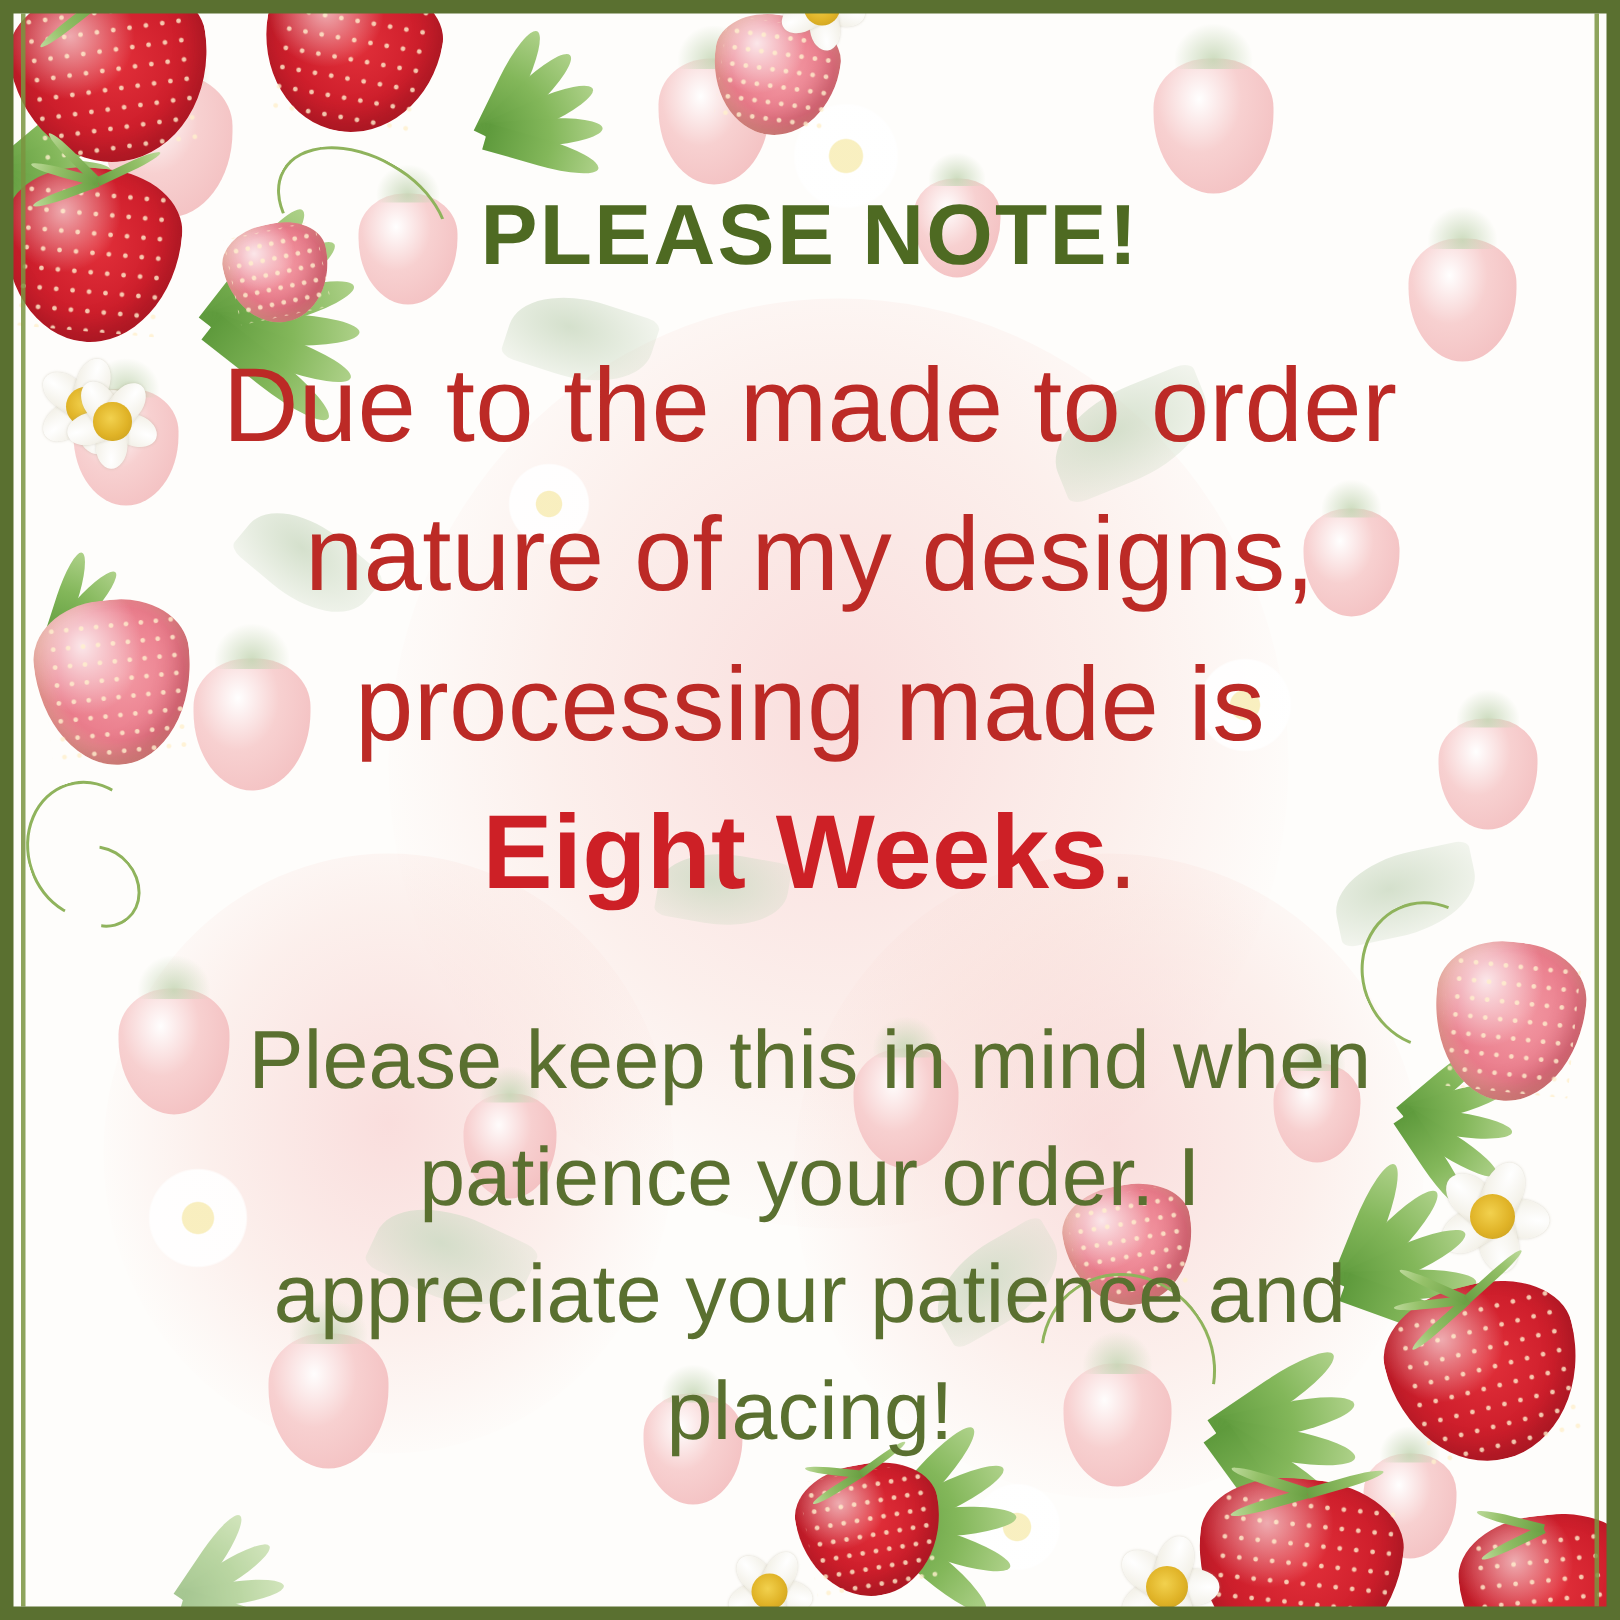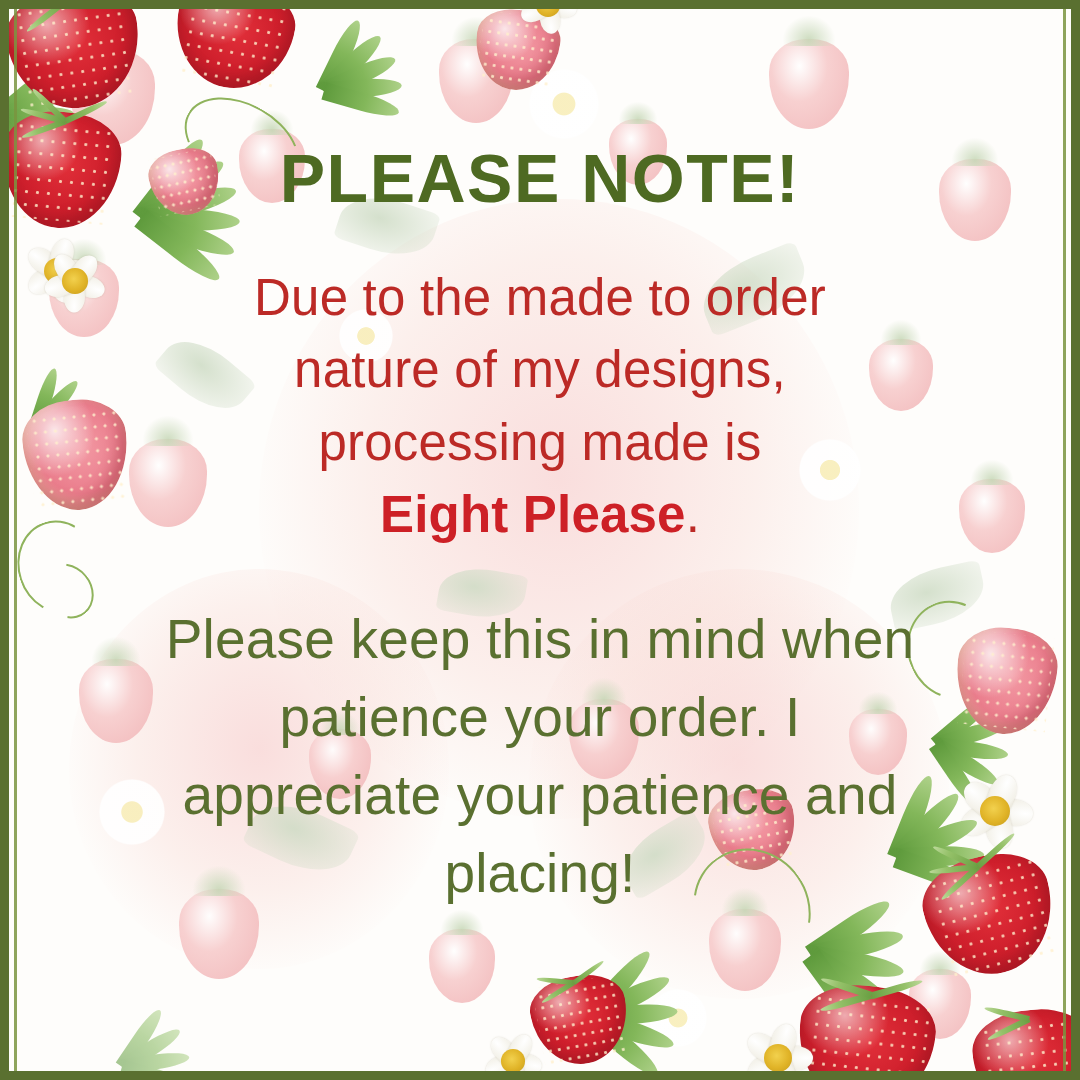--- a/index.html
+++ b/index.html
@@ -79,25 +79,25 @@
         box-shadow:0 0 2px rgba(170,165,140,.45);}
   .flower .core{position:absolute;left:32%;top:32%;width:36%;height:36%;border-radius:50%;
         background:radial-gradient(circle at 45% 42%,#f2d14e 0%,#e0b327 55%,#c49a1c 100%);}
 
   .vine{position:absolute;border:2.5px solid #8fb35c;border-radius:50%;
         border-right-color:transparent;border-bottom-color:transparent;}
 
   
   .content{position:absolute;z-index:25;left:0;right:0;top:0;
            width:1080px;text-align:center;}
-  .headline{margin:16px;padding-top:128px;
-            font-size:68px;line-height:1;font-weight:700;letter-spacing:1.5px;
+  .headline{margin:1px;padding-top:128px;
+            font-size:57px;line-height:1;font-weight:700;letter-spacing:1.5px;
             color:#4e6a22;}
   .para-red{margin:0;padding-top:34px;
-            font-size:51px;line-height:1.42;font-weight:400;
+            font-size:70px;line-height:1.42;font-weight:400;
             color:#bc2a26;letter-spacing:.2px;}
   .para-red .strong{font-weight:700;color:#cd2026;}
   .para-red .dot{font-weight:400;color:#bc2a26;}
   .para-green{margin:0;padding-top:48px;
             font-size:55px;line-height:1.42;font-weight:400;
             color:#5a7030;letter-spacing:.2px;}
   .w-red1{display:block;padding:0 40px;}
   .w-green1{display:block;padding:0 42px;}
 </style>
 </head>
@@ -369,21 +369,21 @@
   </div>
 
   <div class="content">
 
     <h1 class="headline">PLEASE NOTE!</h1>
 
     <p class="para-red">
       <span class="w-red1">Due to the made to order</span>
       <span class="w-red1">nature of my designs,</span>
       <span class="w-red1">processing made is</span>
-      <span class="w-red1"><span class="strong">Eight Please</span><span class="dot">.</span></span>
+      <span class="w-red1"><span class="strong">Eight Weeks</span><span class="dot">.</span></span>
     </p>
 
     <p class="para-green">
       <span class="w-green1">Please keep this in mind when</span>
       <span class="w-green1">patience your order. I</span>
       <span class="w-green1">appreciate your patience and</span>
       <span class="w-green1">placing!</span>
     </p>
   </div>
 

